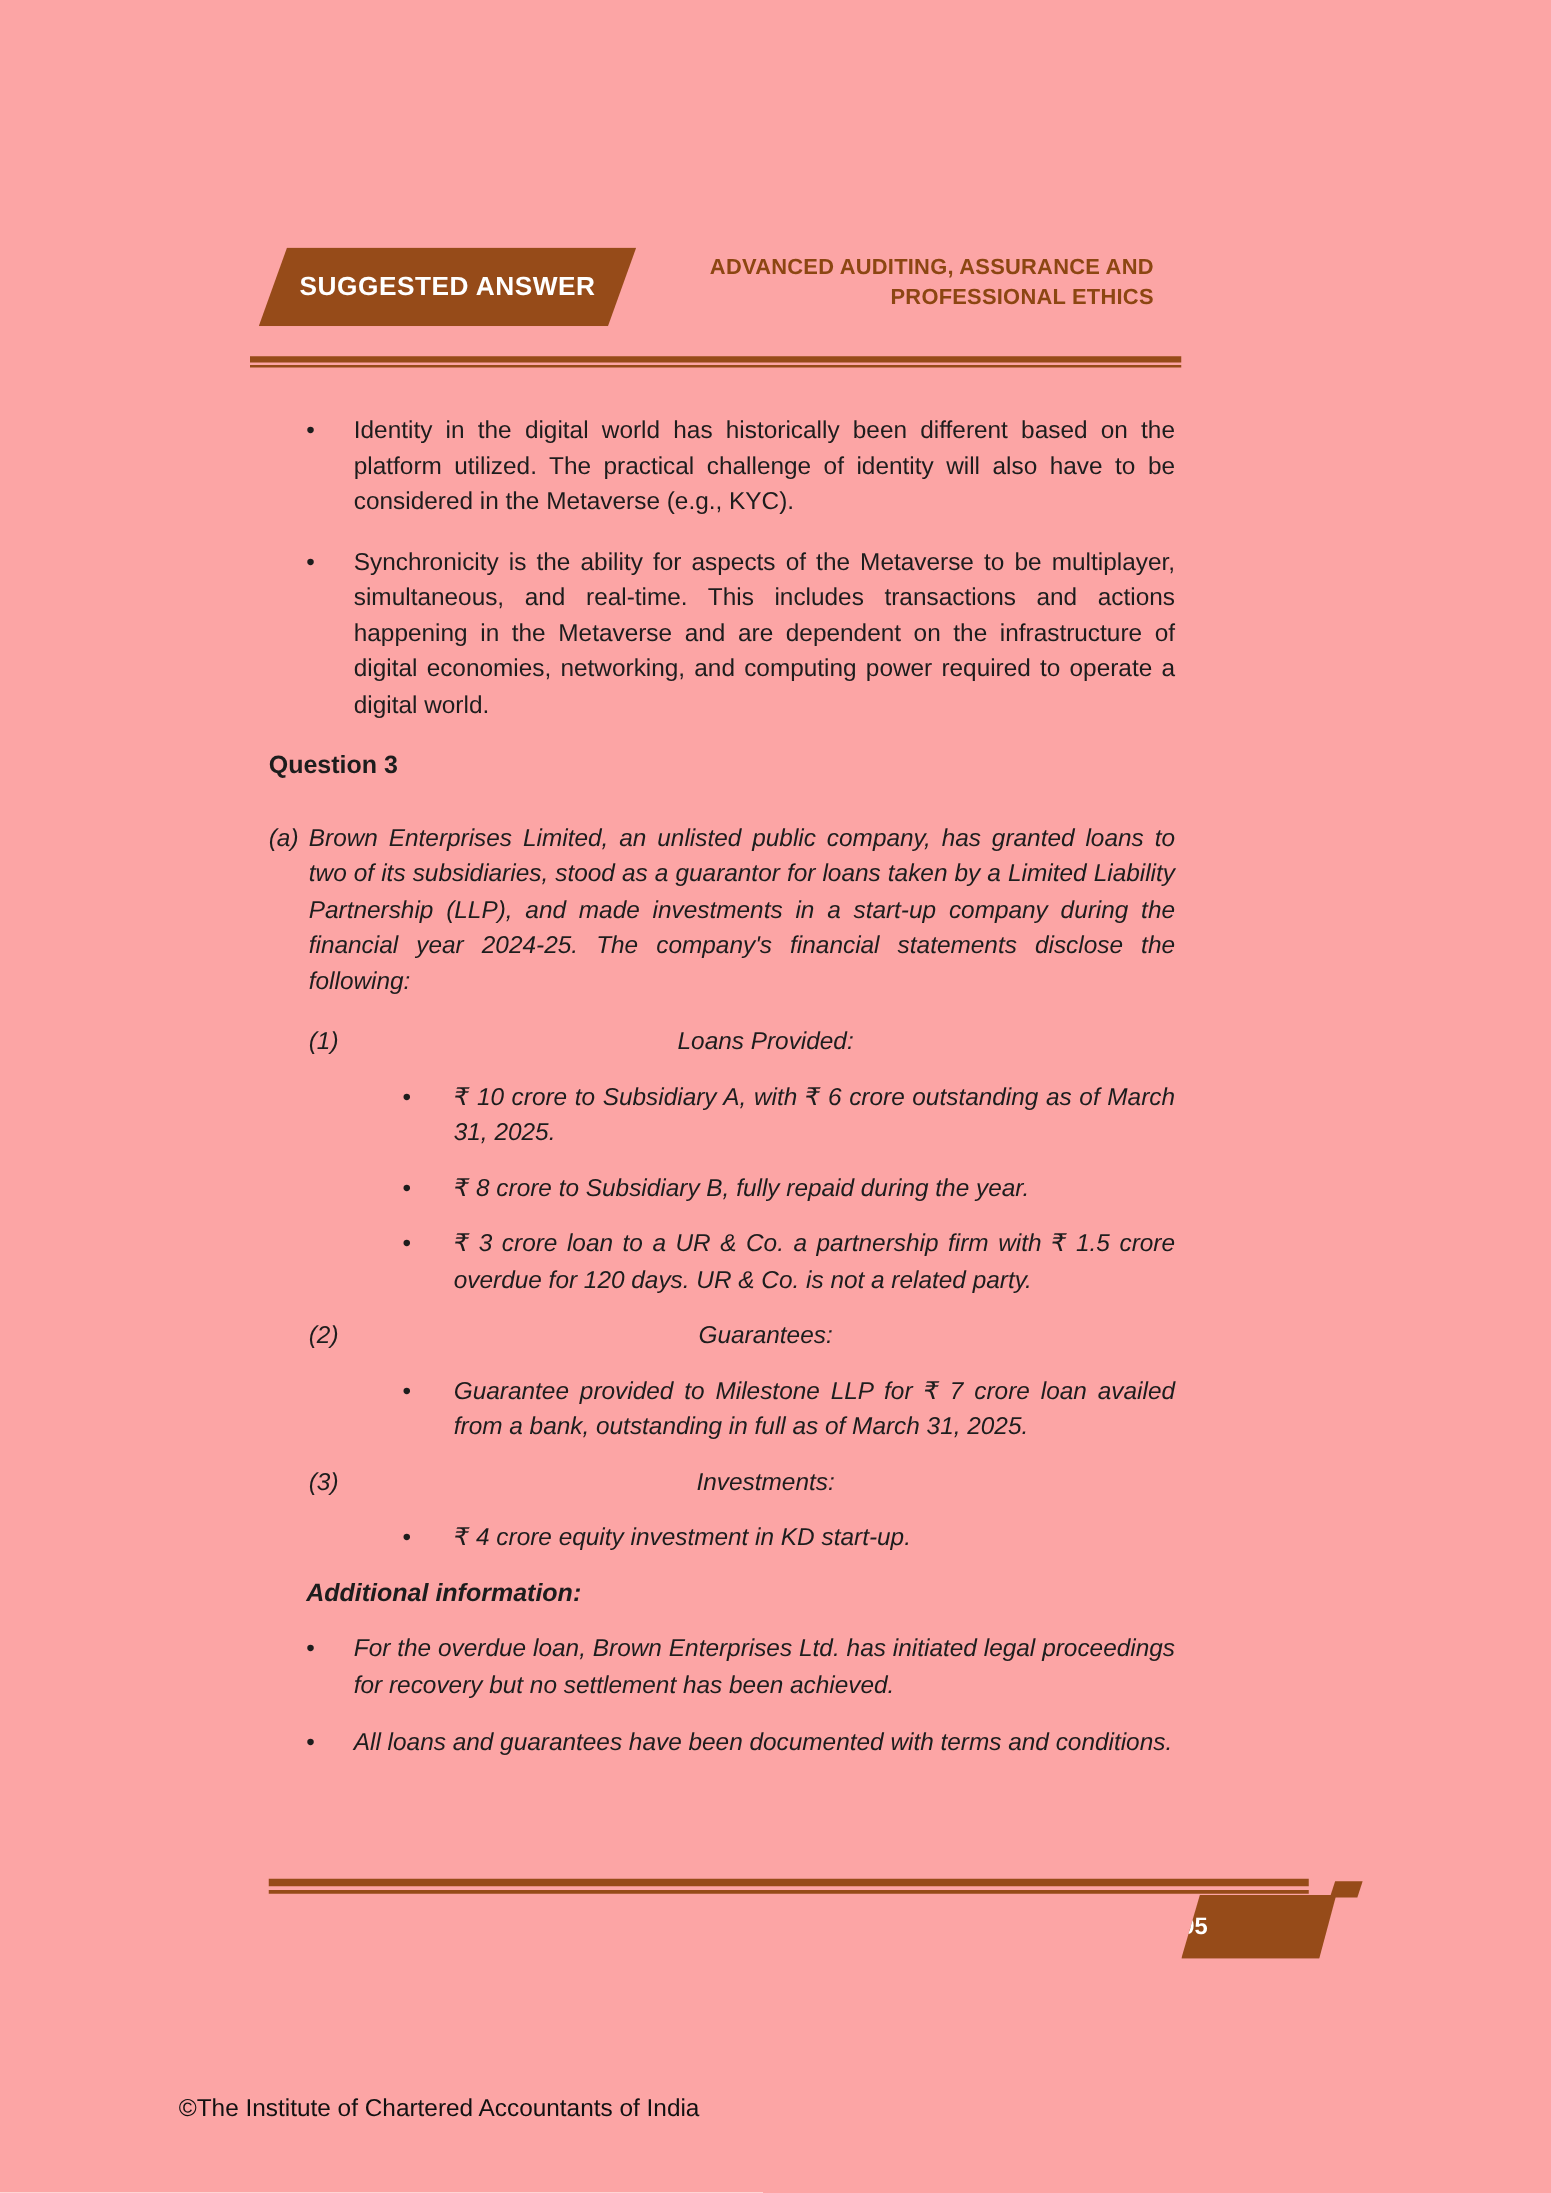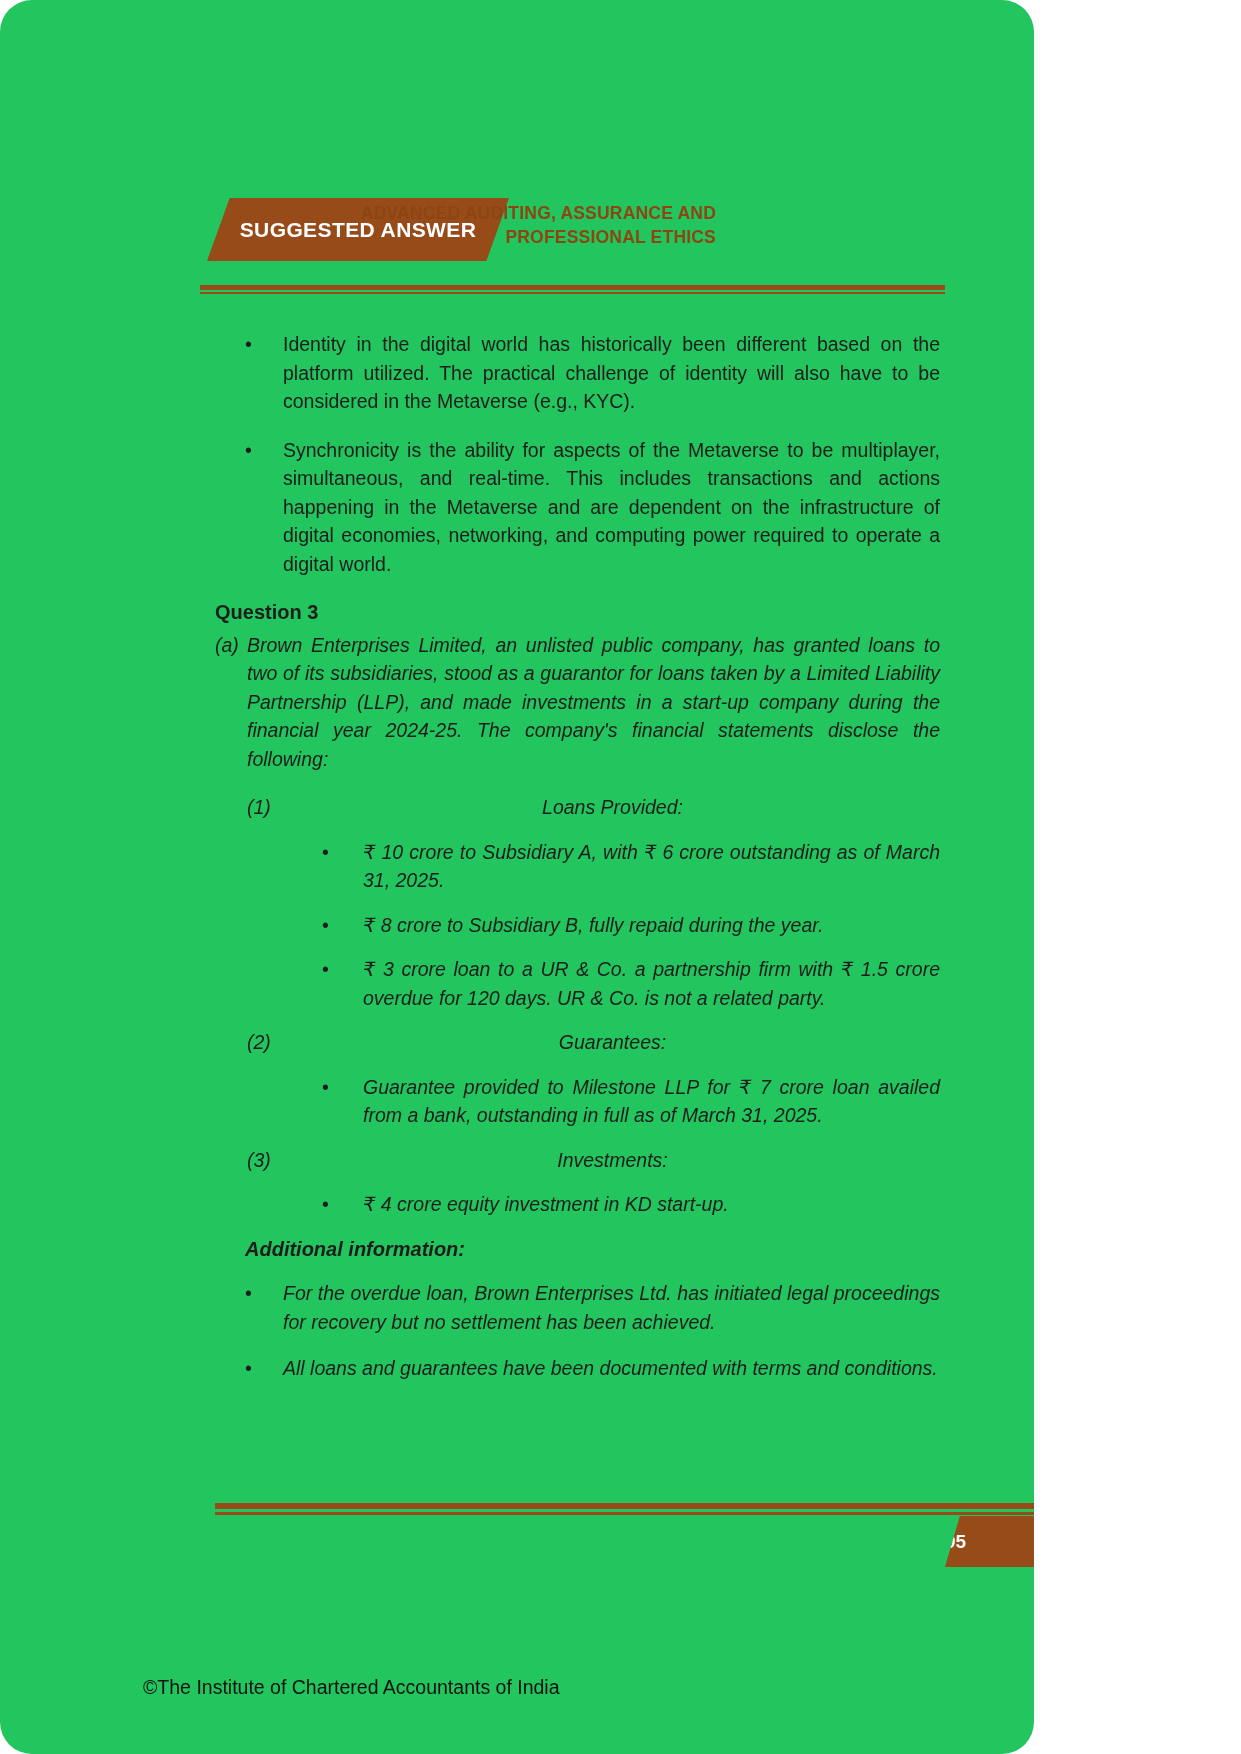--- a/index.html
+++ b/index.html
@@ -1,23 +1,22 @@
 <!DOCTYPE html>
 <html style="--accent: #964B19; --title: #8C4612;"><head>
 <meta charset="utf-8">
 <style>
   html,body{margin:0;padding:0;background:#ffffff;}
   .page{
     position:relative;
-    width:1034px;height:1754px;
-    background:#22c55e;
+    width:1241px;height:1754px;
+    background:#fca5a5;
     font-family:"Liberation Sans","DejaVu Sans",sans-serif;
     color:#1d1d1d;
     overflow:hidden;
-    border-radius:32px;
   }
   
   .banner{
     position:absolute;left:207px;top:198px;
     width:302px;height:63px;
     background:var(--accent,#964B19);
     clip-path:polygon(7.5% 0,100% 0,92.5% 100%,0 100%);
     display:flex;align-items:center;justify-content:center;
     color:#ffffff;font-weight:bold;font-size:21px;letter-spacing:.4px;
   }
@@ -34,21 +33,21 @@
   
   .content{
     position:absolute;left:215px;top:330px;width:725px;
     font-size:19.5px;line-height:28.5px;
     text-align:justify;
   }
   .brow{display:flex;}
   .b1{margin-bottom:20px;}
   .b1 .marker{flex:0 0 68px;padding-left:30px;box-sizing:border-box;text-align:left;}
   .brow .text{flex:1;}
-  .q-head{font-weight:bold;font-size:20px;margin:4px 0 4px 0;text-align:left;}
+  .q-head{font-weight:bold;font-size:20px;margin:4px 0 30px 0;text-align:left;}
   .part{display:flex;margin-bottom:20px;font-style:italic;}
   .part .label{flex:0 0 32px;}
   .numrow{display:flex;margin:0 0 16px 32px;font-style:italic;}
   .numrow .num{flex:0 0 38px;}
   .numrow .nlabel{flex:1;text-align:center;}
   .b2{margin:0 0 16px 105px;font-style:italic;}
   .b2 .marker{flex:0 0 43px;padding-left:2px;box-sizing:border-box;font-style:normal;}
   .add-head{font-weight:bold;font-style:italic;font-size:20px;margin:2px 0 16px 30px;text-align:left;}
   .b3{margin-bottom:18px;font-style:italic;}
   .b3 .marker{flex:0 0 68px;padding-left:30px;box-sizing:border-box;font-style:normal;}

